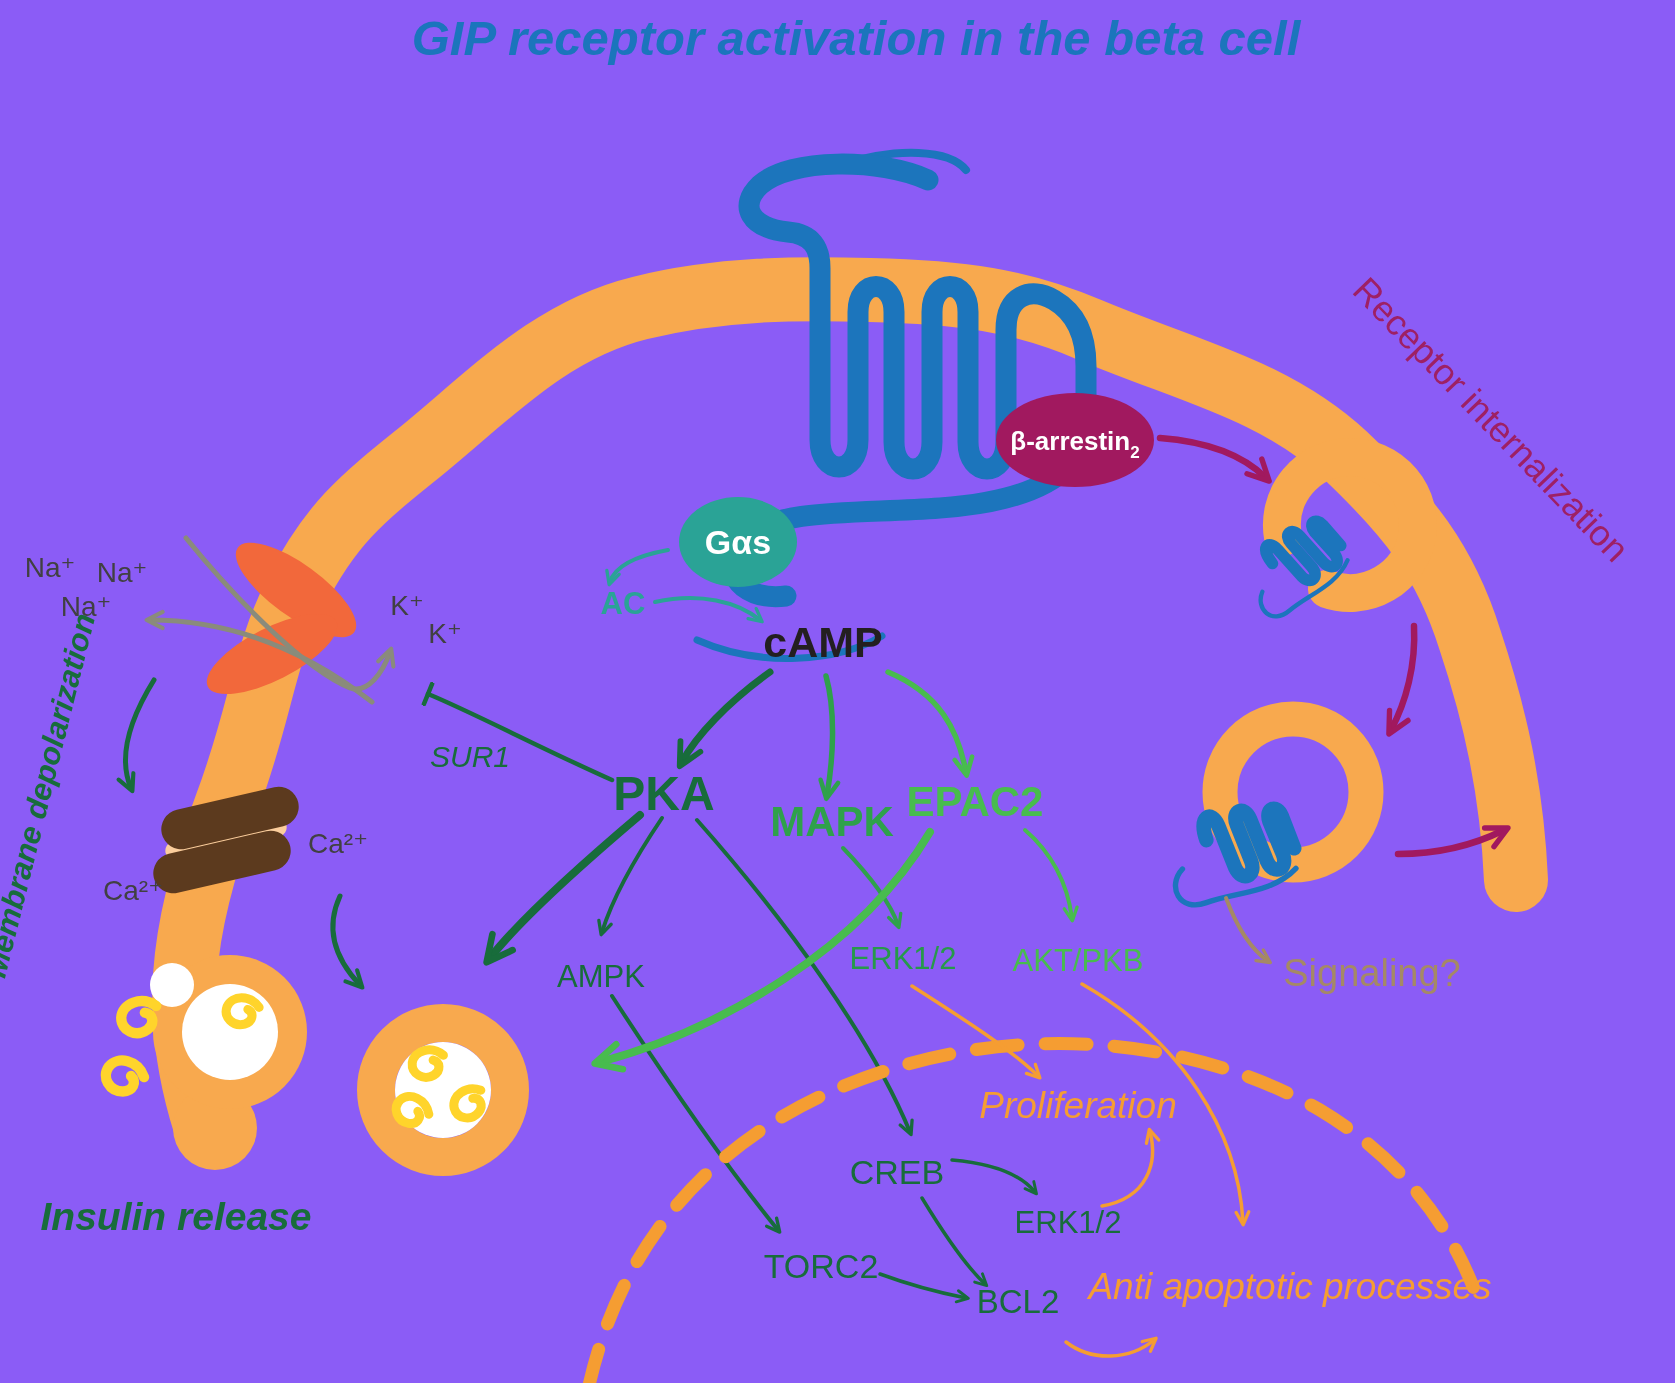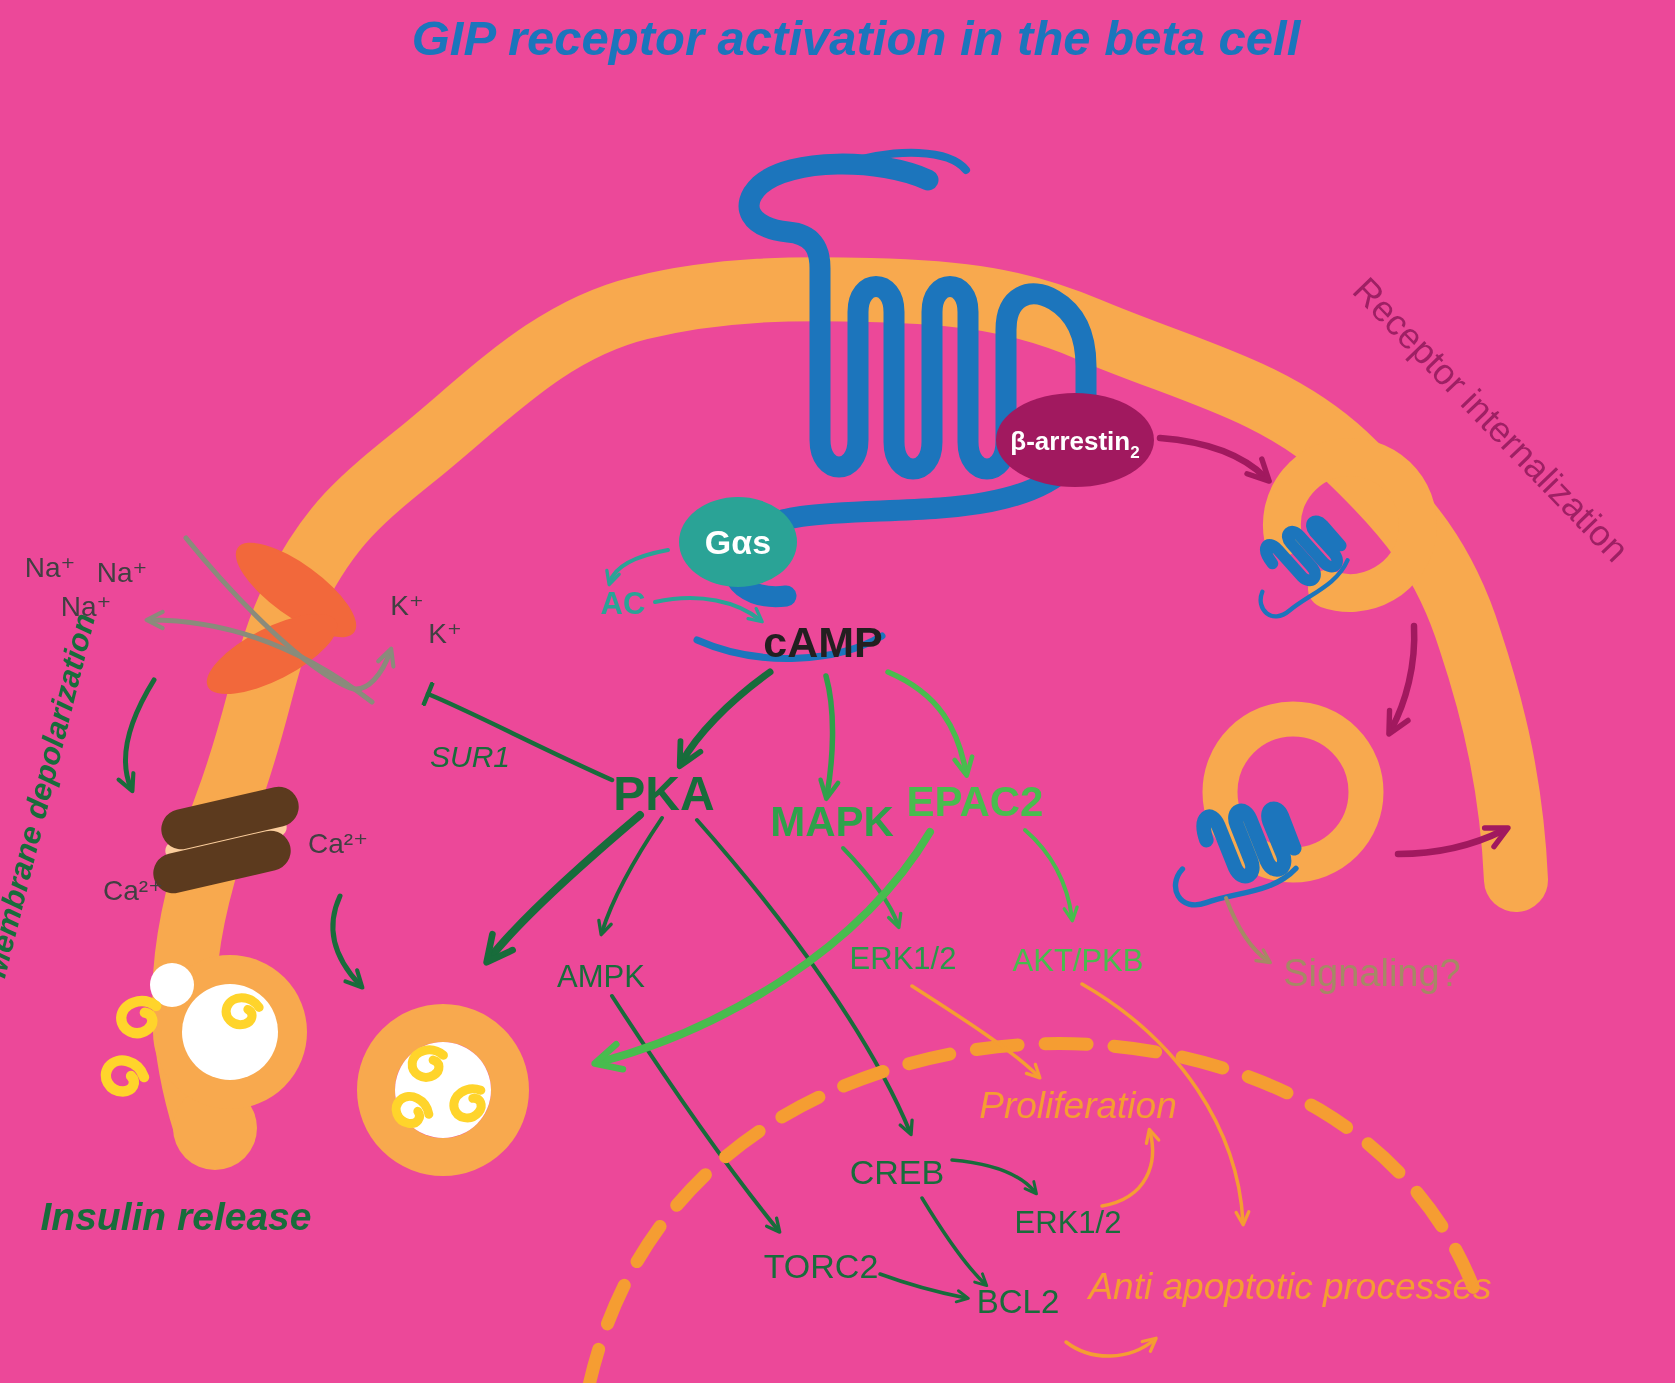--- a/index.html
+++ b/index.html
@@ -1,16 +1,16 @@
 <!DOCTYPE html>
 <html><head>
 <meta charset="utf-8">
 <style>
   html,body{margin:0;padding:0;background:#ffffff;}
-  .stage{width:1675px;height:1383px;position:relative;background:#ec4899;overflow:hidden;}
+  .stage{width:1675px;height:1383px;position:relative;background:#8b5cf6;overflow:hidden;}
   svg{display:block;}
   text{font-family:"Liberation Sans","DejaVu Sans",sans-serif;}
   .title{font-weight:bold;font-style:italic;}
   .node-bold{font-weight:bold;}
   .ital{font-style:italic;}
   .semi{font-weight:600;}
 </style>
 </head>
 <body>
 

